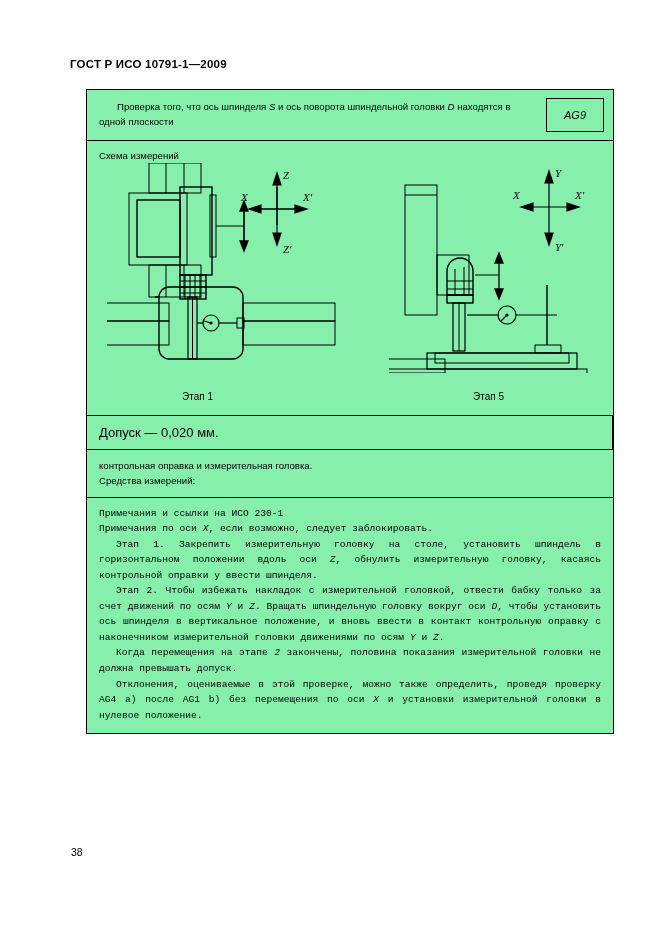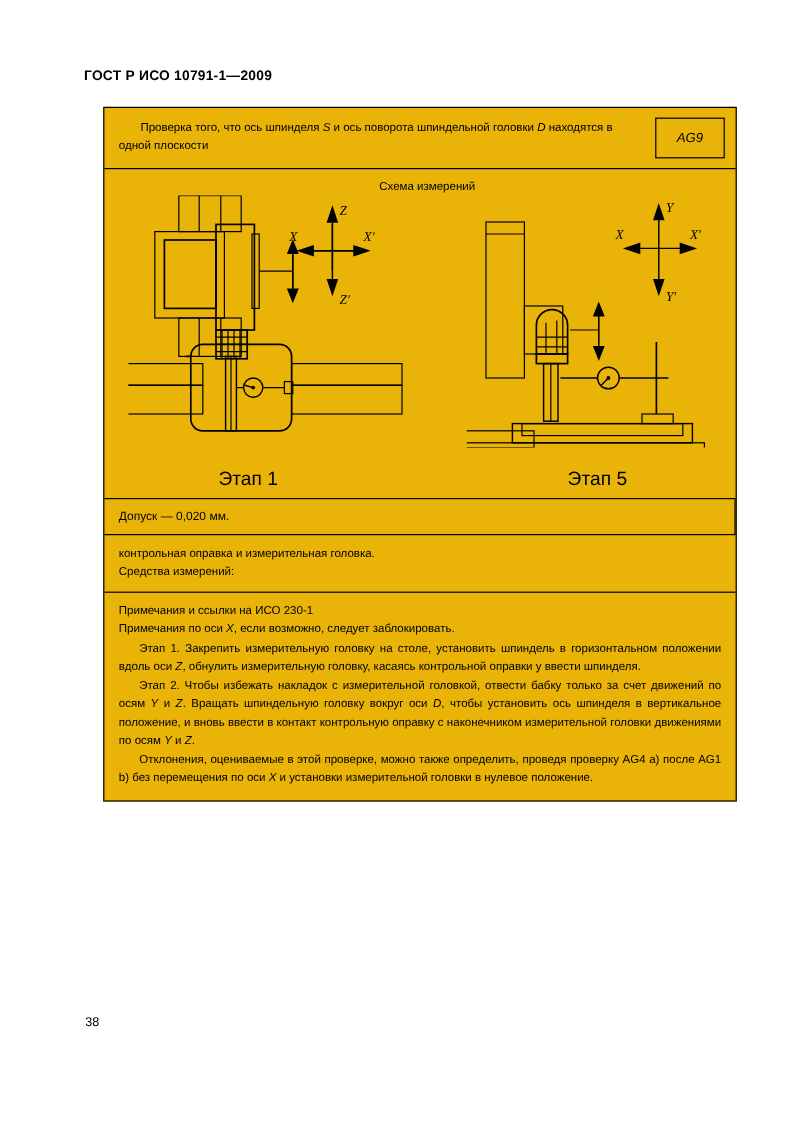--- a/index.html
+++ b/index.html
@@ -30,21 +30,21 @@
     font-weight: bold;
     letter-spacing: 0.2px;
   }
   .table-wrap {
     position: absolute;
     left: 86px;
     top: 89px;
     width: 528px;
     border: 1px solid #000;
     box-sizing: border-box;
-    background: #eab308;
+    background: #86efac;
   }
   .row {
     display: flex;
     border-bottom: 1px solid #000;
     box-sizing: border-box;
   }
   .row:last-child { border-bottom: none; }
 
   
   .row-title {
@@ -77,52 +77,51 @@
     box-sizing: border-box;
     font-style: italic;
   }
   .it { font-style: italic; }
 
   
   .scheme-cell {
     width: 100%;
     padding: 9px 0 6px 12px;
     box-sizing: border-box;
-    text-align: center;
   }
   .scheme-label {
     font-size: 9.6px;
     margin-bottom: 2px;
   }
   .diagrams {
     position: relative;
     height: 228px;
     width: 100%;
   }
   .fig {
     position: absolute;
     top: 0;
   }
   .fig.left  { left: 8px; }
   .fig.right { left: 290px; }
   .stage-labels {
     position: relative;
     height: 18px;
-    font-size: 16px;
+    font-size: 10px;
     text-decoration: underline;
   }
   .stage-labels span { position: absolute; top: 0; }
   .stage1 { left: 83px; }
   .stage2 { left: 374px; }
 
   
   .tol-cell {
     flex: 1 1 auto;
     padding: 9px 10px 9px 12px;
-    font-size: 10px;
+    font-size: 13px;
     box-sizing: border-box;
     border-right: 1px solid #000;
   }
   .dev-cell {
     flex: 0 0 178px;
     padding: 9px 10px 9px 12px;
     font-size: 9.6px;
     box-sizing: border-box;
   }
 
@@ -139,20 +138,21 @@
   .notes-cell {
     width: 100%;
     padding: 8px 12px 10px 12px;
     font-size: 9.6px;
     line-height: 1.62;
     box-sizing: border-box;
   }
   .notes-cell p {
     margin: 0;
     text-align: justify;
+    font-family: Liberation Mono, monospace;
   }
   .notes-cell p.ind { text-indent: 17px; }
   .notes-cell p.noind { text-indent: 0; }
 
   .page-number {
     position: absolute;
     left: 71px;
     top: 846px;
     font-size: 10.5px;
   }
@@ -337,20 +337,21 @@
         <div>Средства измерений:</div>
       </div>
     </div>
 
     <div class="row">
       <div class="notes-cell">
         <p class="noind">Примечания и ссылки на ИСО 230-1</p>
         <p class="noind"><span>Примечания по оси </span><span class="it">X</span><span>, если возможно, следует заблокировать.</span></p>
         <p class="ind"><span>Этап 1. Закрепить измерительную головку на столе, установить шпиндель в горизонтальном положении вдоль оси </span><span class="it">Z</span><span>, обнулить измерительную головку, касаясь контрольной оправки у ввести шпинделя.</span></p>
         <p class="ind"><span>Этап 2. Чтобы избежать накладок с измерительной головкой, отвести бабку только за счет движений по осям </span><span class="it">Y</span><span> и </span><span class="it">Z</span><span>. Вращать шпиндельную головку вокруг оси </span><span class="it">D</span><span>, чтобы установить ось шпинделя в вертикальное положение, и вновь ввести в контакт контрольную оправку с наконечником измерительной головки движениями по осям </span><span class="it">Y</span><span> и </span><span class="it">Z</span><span>.</span></p>
+        <p class="ind"><span>Когда перемещения на этапе </span><span class="it">2</span><span> закончены, половина показания измерительной головки не должна превышать допуск.</span></p>
         <p class="ind"><span>Отклонения, оцениваемые в этой проверке, можно также определить, проведя проверку AG4 a) после AG1 b) без перемещения по оси </span><span class="it">X</span><span> и установки измерительной головки в нулевое положение.</span></p>
       </div>
     </div>
 
   </div>
 
   <div class="page-number">38</div>
 </div>
 
 </body></html>

